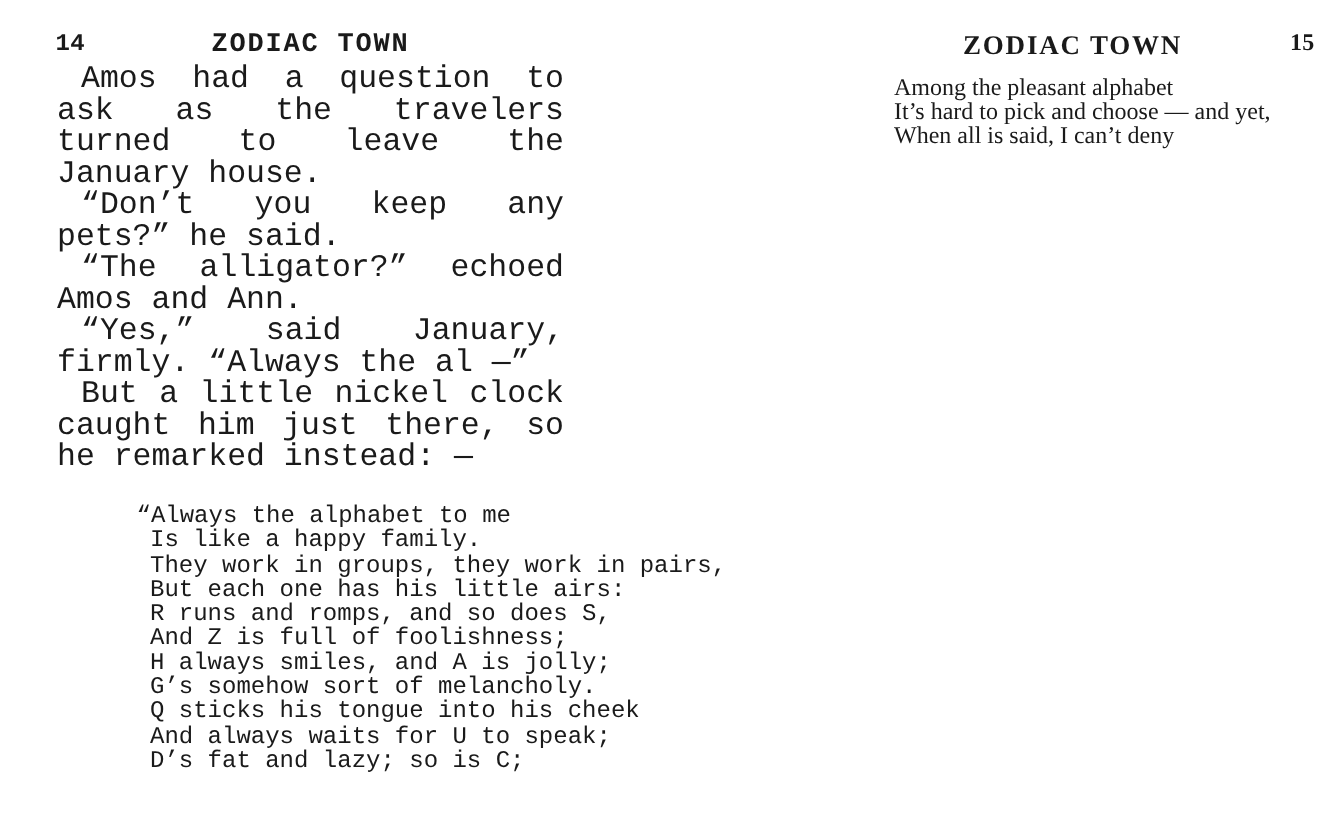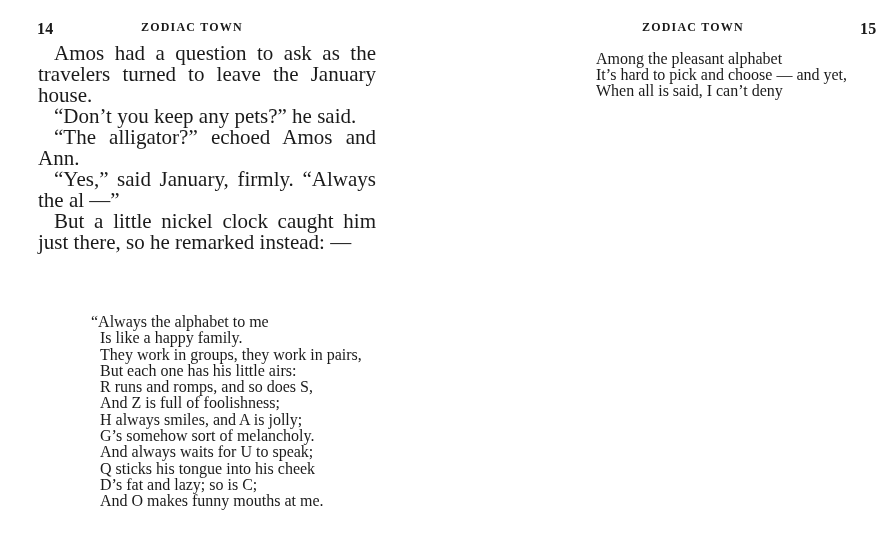--- a/index.html
+++ b/index.html
@@ -1,38 +1,38 @@
 <!DOCTYPE html>
 <html><head>
 <meta charset="utf-8">
 <style>
   html, body { margin: 0; padding: 0; }
   body {
     width: 894px; height: 556px; background: #ffffff; position: relative; overflow: hidden;
     font-family: "Liberation Serif", "DejaVu Serif", serif; color: #1a1a1a;
   }
   .page { position: absolute; top: 0; height: 556px; }
-  .page.left { left: 0; width: 447px; }
+  .page.left { left: 0; width: 447px; font-family: Liberation Mono, monospace; }
   .page.right { left: 447px; width: 447px; }
 
   .folio { position: absolute; font-weight: bold; font-size: 16px; letter-spacing: 0.2px; }
-  .running-head { position: absolute; font-weight: bold; font-size: 12px; letter-spacing: 1.2px; }
+  .running-head { position: absolute; font-weight: bold; font-size: 18px; letter-spacing: 1.2px; }
 
   .left .folio { left: 37px; top: 20px; }
   .left .running-head { left: 141px; top: 20px; }
   .right .running-head { left: 195px; top: 20px; }
   .right .folio { left: 413px; top: 20px; }
 
   .prose { position: absolute; left: 38px; top: 43px; width: 338px; font-size: 21px; line-height: 21px; }
   .prose p { margin: 0; text-align: justify; text-align-last: left; }
   .prose p.indent { text-indent: 16px; }
 
   .poem { position: absolute; font-size: 16px; line-height: 16.3px; }
   .left .poem { left: 100px; top: 314px; }
-  .left .poem .line.first { text-indent: -9px; }
+  .left .poem .line.first { text-indent: -9px; margin-top: 22px; }
   .right .poem { left: 149px; top: 51px; line-height: 16px; }
   .poem .line { white-space: nowrap; }
 </style>
 </head>
 <body>
 
 <div class="page left">
   <div class="folio">14</div>
   <div class="running-head">ZODIAC TOWN</div>
 
@@ -46,24 +46,23 @@
 
   <div class="poem">
     <div class="line first">“Always the alphabet to me</div>
     <div class="line">Is like a happy family.</div>
     <div class="line">They work in groups, they work in pairs,</div>
     <div class="line">But each one has his little airs:</div>
     <div class="line">R runs and romps, and so does S,</div>
     <div class="line">And Z is full of foolishness;</div>
     <div class="line">H always smiles, and A is jolly;</div>
     <div class="line">G’s somehow sort of melancholy.</div>
+    <div class="line">Q sticks his tongue into his cheek</div>
     <div class="line">And always waits for U to speak;</div>
-    <div class="line">Q sticks his tongue into his cheek</div>
     <div class="line">D’s fat and lazy; so is C;</div>
-    <div class="line">And O makes funny mouths at me.</div>
   </div>
 </div>
 
 <div class="page right">
   <div class="running-head">ZODIAC TOWN</div>
   <div class="folio">15</div>
 
   <div class="poem">
     <div class="line">Among the pleasant alphabet</div>
     <div class="line">It’s hard to pick and choose — and yet,</div>

